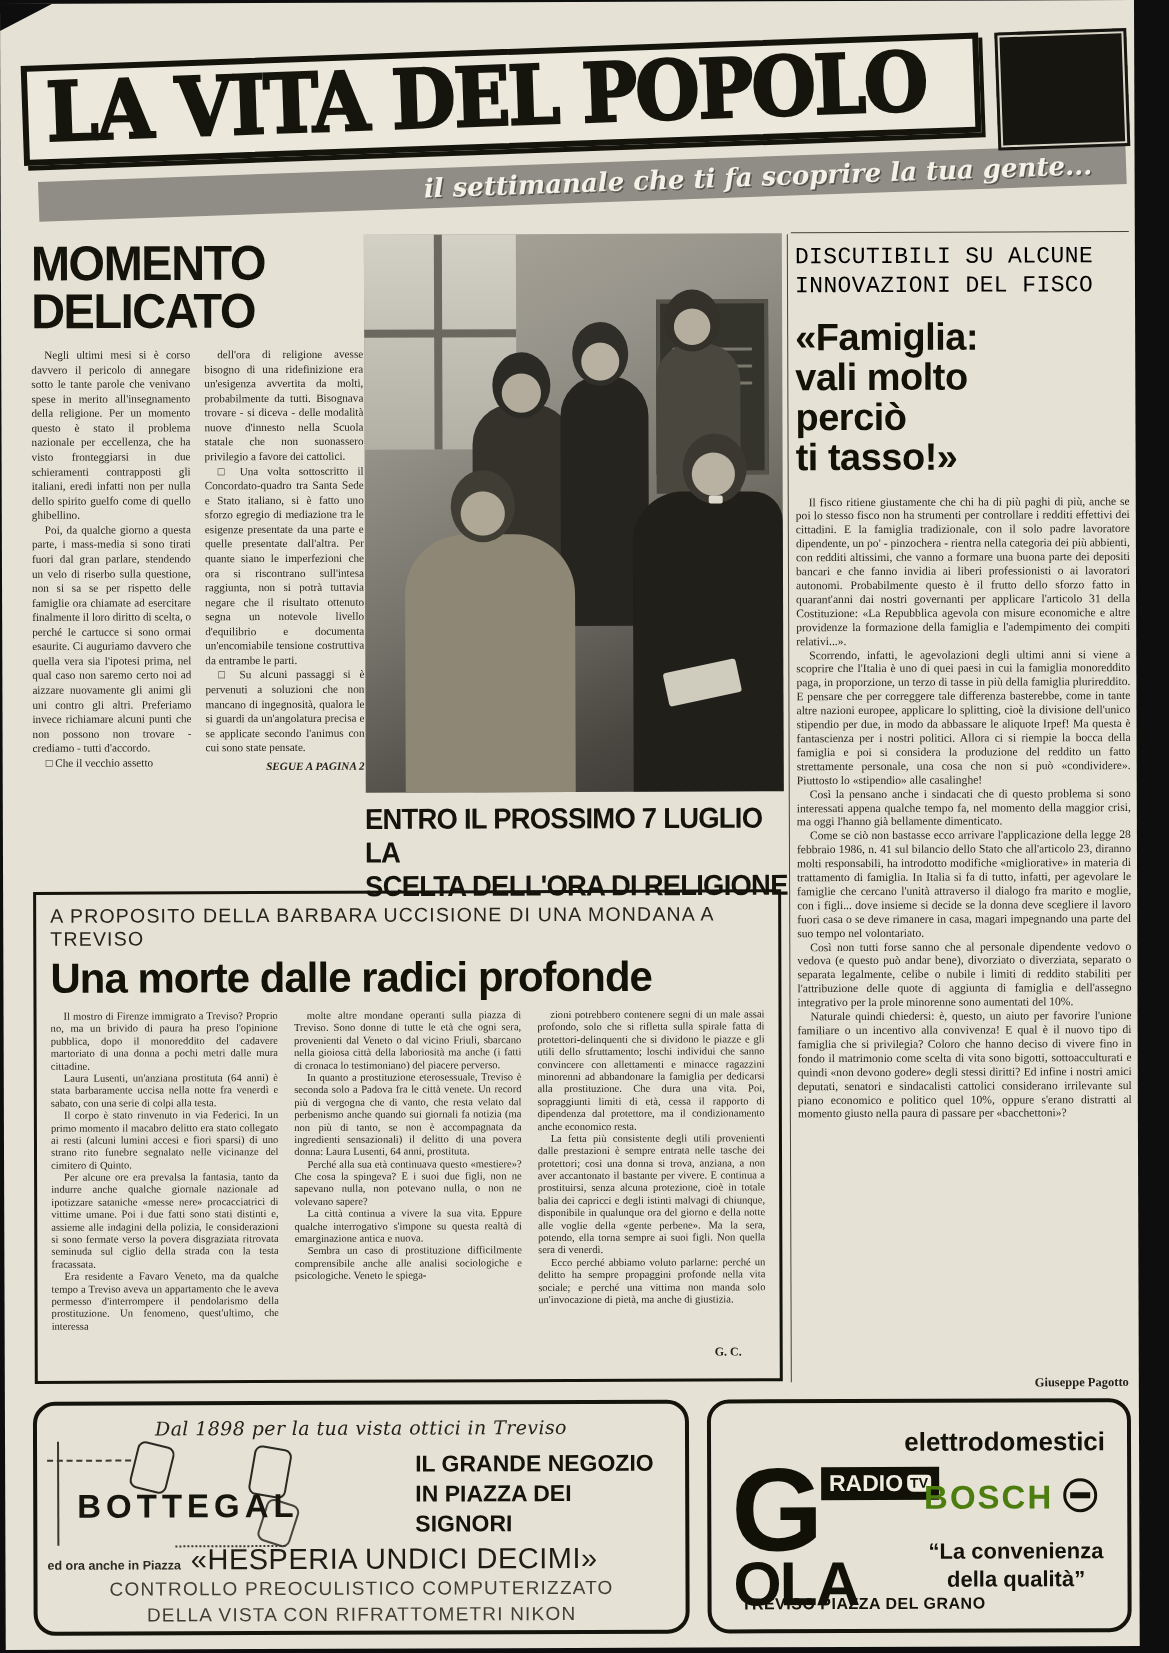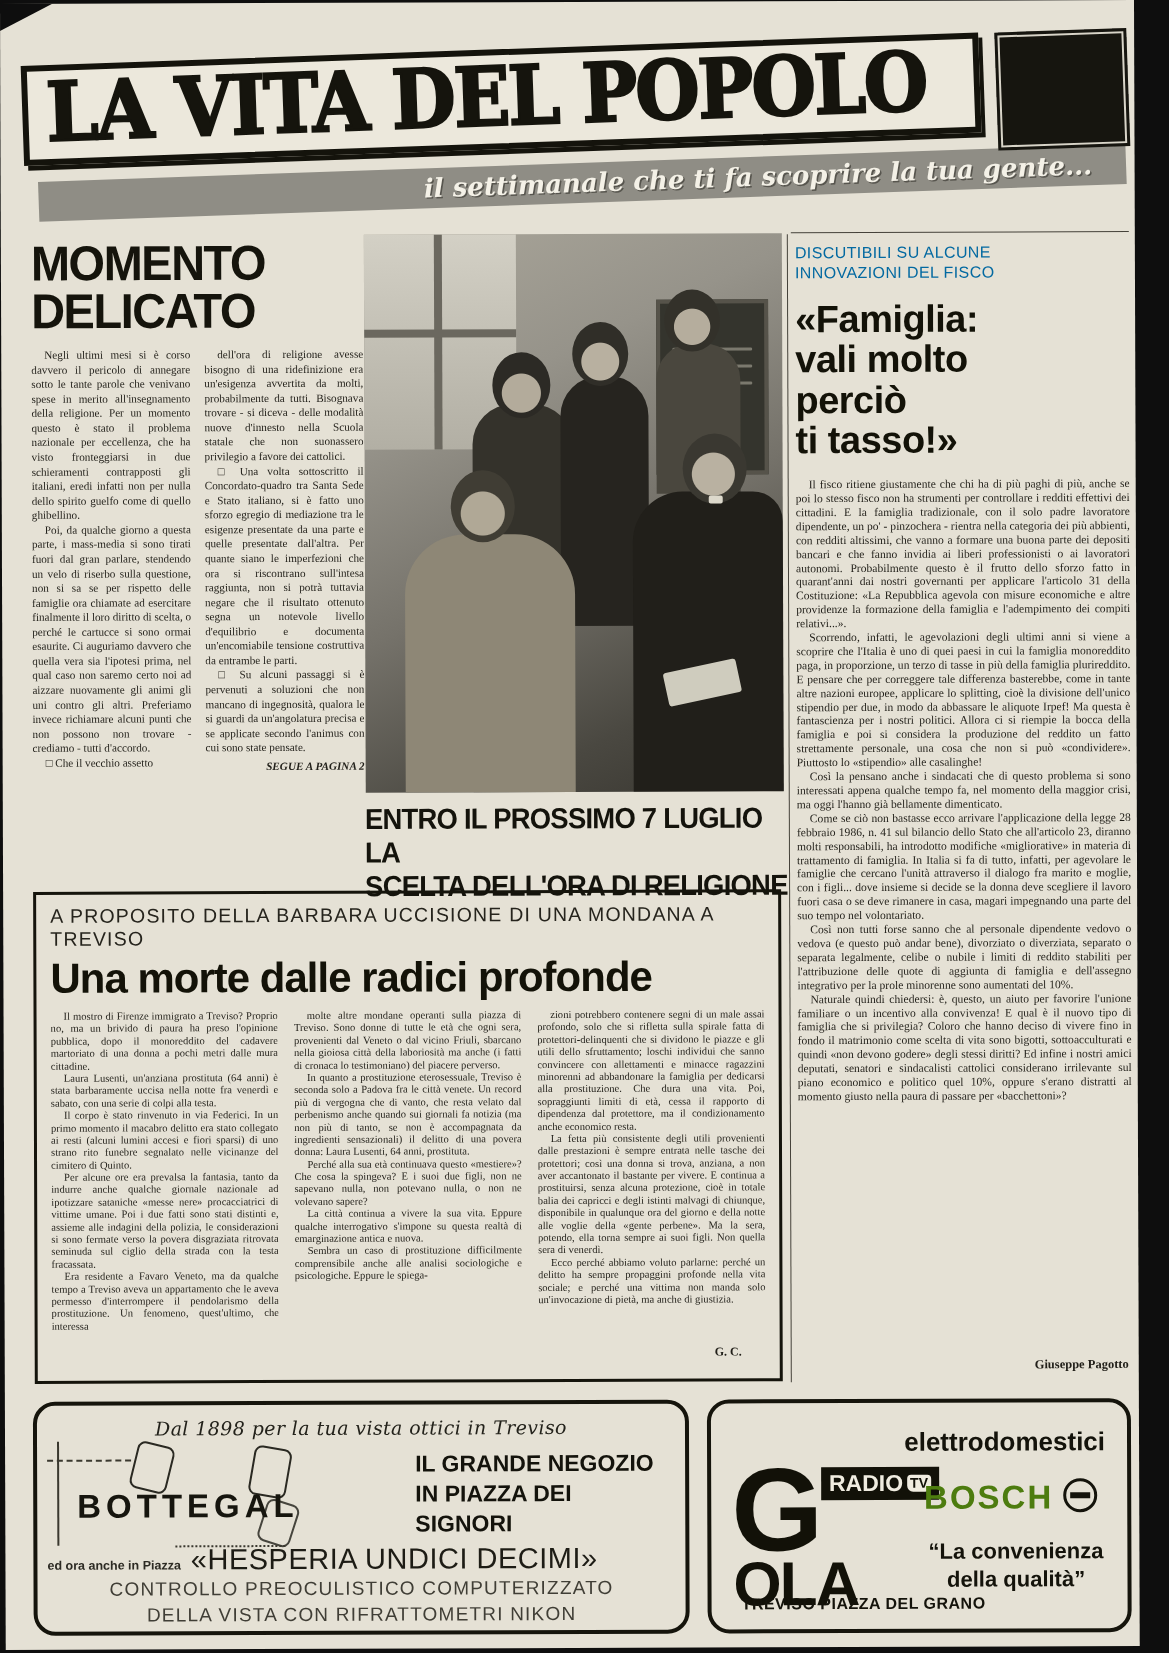--- a/index.html
+++ b/index.html
@@ -64,22 +64,22 @@
   .collar{position:absolute;left:344px;top:262px;width:14px;height:8px;background:#ddd9cc;border-radius:2px;}
   .paper{position:absolute;left:300px;top:432px;width:74px;height:34px;background:#cfccbe;border-radius:3px;transform:rotate(-12deg);}
   .kid-front{position:absolute;left:40px;top:300px;width:170px;height:258px;border-radius:60px 60px 0 0;background:#8e8776;}
   .kid-front-head{left:86px;top:236px;width:64px;height:72px;background:radial-gradient(circle at 50% 60%,#b0a896 40%,#403d34 42%);}
   
   .caption{position:absolute;left:362px;top:800px;width:430px;font-family:"Liberation Sans", sans-serif;
         font-weight:bold;font-size:27.5px;line-height:1.16;letter-spacing:-0.8px;white-space:pre-line;
         color:#14130c;transform:scaleY(1.05);transform-origin:left top;}
   
   .tax{position:absolute;left:794px;top:242px;width:334px;}
-  .tax .kicker{font-family:Liberation Sans, sans-serif;font-size:16px;letter-spacing:0.4px;
-        line-height:1.25;white-space:pre-line;color:#0369a1;margin-bottom:16px;}
+  .tax .kicker{font-family:Liberation Mono, monospace;font-size:23px;letter-spacing:0.4px;
+        line-height:1.25;white-space:pre-line;color:#000000;margin-bottom:16px;}
   .tax h2{margin:0 0 18px;font-family:"Liberation Sans", sans-serif;font-weight:bold;font-size:38px;
         line-height:1.06;letter-spacing:-0.5px;white-space:pre-line;color:#131208;}
   .tax-body{width:334px;height:872px;overflow:hidden;text-align:justify;font-size:11.6px;line-height:1.2;}
   .tax .byline{text-align:right;font-weight:bold;font-size:12.5px;margin-top:8px;padding-right:4px;}
   
   .crime{position:absolute;left:30px;top:888px;width:748px;height:492px;border:3px solid #15140c;
         box-sizing:border-box;padding:8px 14px;}
   .crime .kicker{font-family:"Liberation Sans", sans-serif;font-size:19.5px;letter-spacing:1.2px;
         color:#26241d;margin:2px 0 4px;}
   .crime h2{margin:0 0 8px;font-family:"Liberation Sans", sans-serif;font-weight:bold;font-size:42px;
@@ -228,21 +228,21 @@
             <p>Per alcune ore era prevalsa la fantasia, tanto da indurre anche qualche giornale nazionale ad ipotizzare sataniche «messe nere» procacciatrici di vittime umane. Poi i due fatti sono stati distinti e, assieme alle indagini della polizia, le considerazioni si sono fermate verso la povera disgraziata ritrovata seminuda sul ciglio della strada con la testa fracassata.</p>
             <p>Era residente a Favaro Veneto, ma da qualche tempo a Treviso aveva un appartamento che le aveva permesso d'interrompere il pendolarismo della prostituzione. Un fenomeno, quest'ultimo, che interessa</p>
           </div>
       </div>
       <div class="crime-col">
         <div class="crime-colx">
             <p>molte altre mondane operanti sulla piazza di Treviso. Sono donne di tutte le età che ogni sera, provenienti dal Veneto o dal vicino Friuli, sbarcano nella gioiosa città della laboriosità ma anche (i fatti di cronaca lo testimoniano) del piacere perverso.</p>
             <p>In quanto a prostituzione eterosessuale, Treviso è seconda solo a Padova fra le città venete. Un record più di vergogna che di vanto, che resta velato dal perbenismo anche quando sui giornali fa notizia (ma non più di tanto, se non è accompagnata da ingredienti sensazionali) il delitto di una povera donna: Laura Lusenti, 64 anni, prostituta.</p>
             <p>Perché alla sua età continuava questo «mestiere»? Che cosa la spingeva? E i suoi due figli, non ne sapevano nulla, non potevano nulla, o non ne volevano sapere?</p>
             <p>La città continua a vivere la sua vita. Eppure qualche interrogativo s'impone su questa realtà di emarginazione antica e nuova.</p>
-            <p>Sembra un caso di prostituzione difficilmente comprensibile anche alle analisi sociologiche e psicologiche. Eppure le spiega-</p>
+            <p>Sembra un caso di prostituzione difficilmente comprensibile anche alle analisi sociologiche e psicologiche. Veneto le spiega-</p>
           </div>
       </div>
       <div class="crime-col">
         <div class="crime-colx" style="height:330px;">
             <p>zioni potrebbero contenere segni di un male assai profondo, solo che si rifletta sulla spirale fatta di protettori-delinquenti che si dividono le piazze e gli utili dello sfruttamento; loschi individui che sanno convincere con allettamenti e minacce ragazzini minorenni ad abbandonare la famiglia per dedicarsi alla prostituzione. Che dura una vita. Poi, sopraggiunti limiti di età, cessa il rapporto di dipendenza dal protettore, ma il condizionamento anche economico resta.</p>
             <p>La fetta più consistente degli utili provenienti dalle prestazioni è sempre entrata nelle tasche dei protettori; così una donna si trova, anziana, a non aver accantonato il bastante per vivere. E continua a prostituirsi, senza alcuna protezione, cioè in totale balia dei capricci e degli istinti malvagi di chiunque, disponibile in qualunque ora del giorno e della notte alle voglie della «gente perbene». Ma la sera, potendo, ella torna sempre ai suoi figli. Non quella sera di venerdì.</p>
             <p>Ecco perché abbiamo voluto parlarne: perché un delitto ha sempre propaggini profonde nella vita sociale; e perché una vittima non manda solo un'invocazione di pietà, ma anche di giustizia.</p>
           </div>
         <div class="byline">G. C.</div>
       </div>

